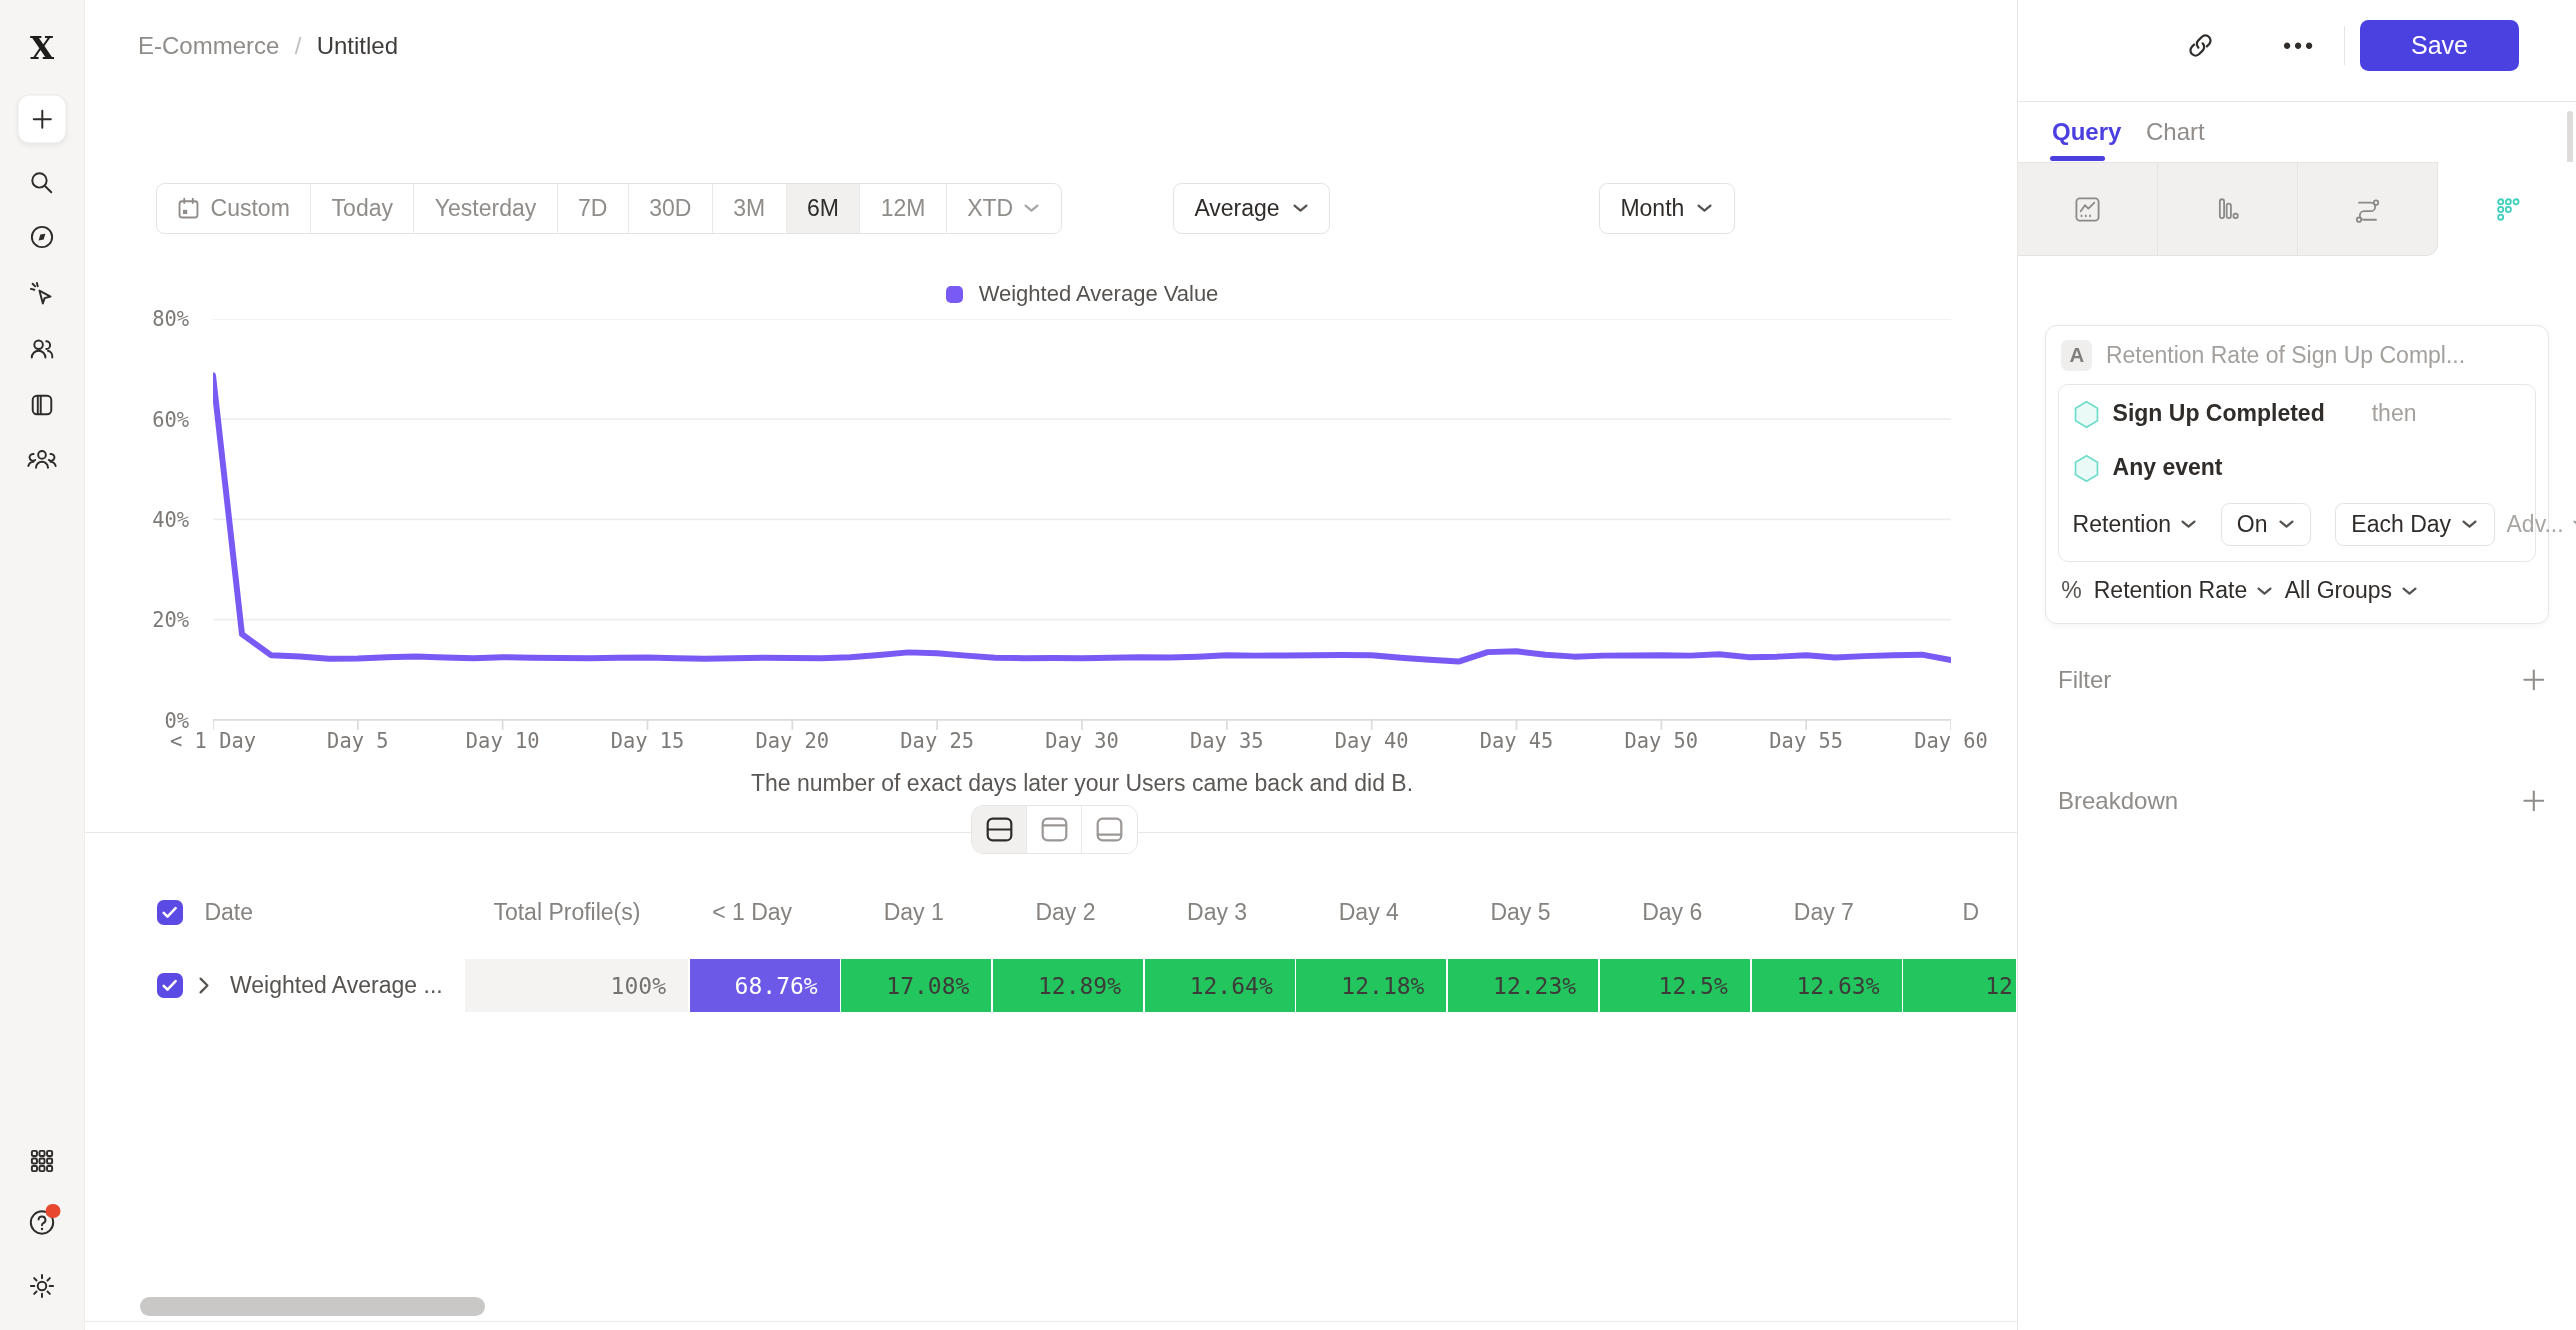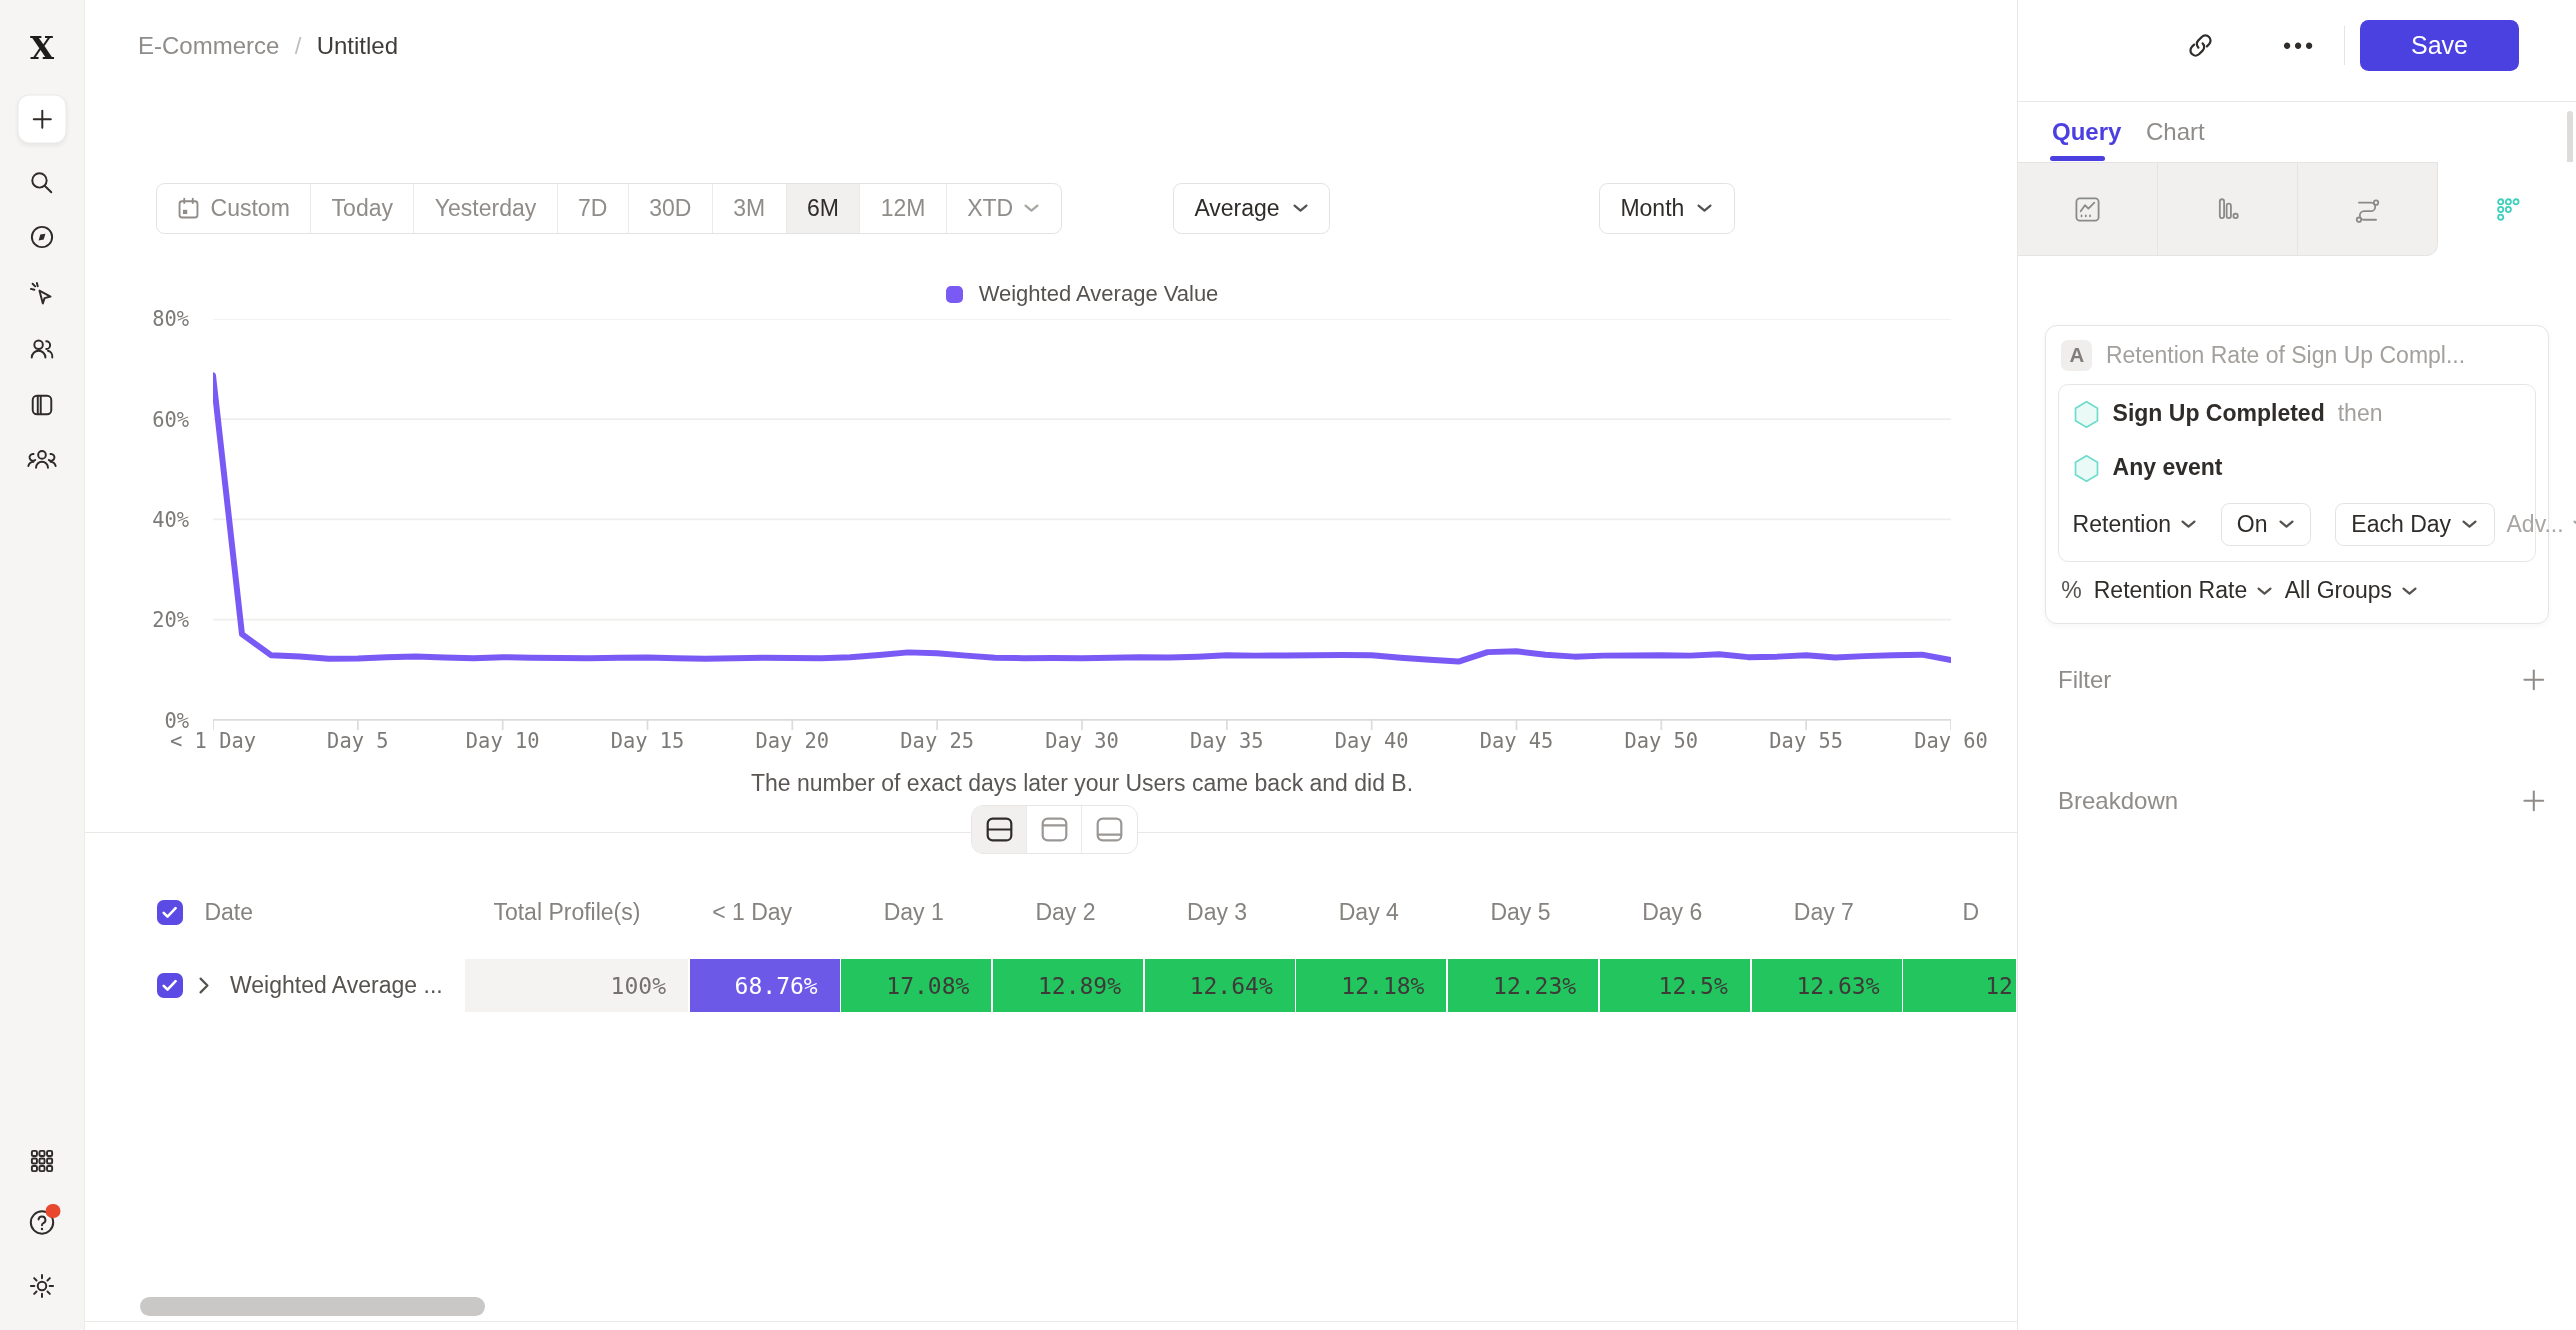--- a/index.html
+++ b/index.html
@@ -137,21 +137,21 @@
   #query-card { position:absolute; left:27px; top:325px; width:504px; background:#fff;
                 border:0.9px solid #e6e5e3; border-radius:12px;
                 box-shadow:0 1.7px 6.8px rgba(0,0,0,.04); padding-bottom:5.1px; }
   .card-title-row { display:flex; align-items:center; gap:13.6px; padding:13.6px 15.3px 10.2px 15.3px; }
   .step-badge { width:31px; height:31px; background:#efeeec; border-radius:6.8px; color:#807d7a;
                 font-weight:700; font-size:20.4px; display:flex; align-items:center; justify-content:center; }
   .step-title { font-size:23px; color:#a3a09d; white-space:nowrap; overflow:hidden; }
   .inner-box { margin:3.4px 12px 0 12px; border:0.9px solid #e7e6e4; border-radius:10.2px; padding:1.7px 0; }
   .event-row { display:flex; align-items:flex-start; gap:13px; padding:12.8px 13.6px; cursor:pointer; }
   .event-name { font-size:23px; font-weight:600; color:#2f2c2a; }
-  .then-label { font-size:23px; color:#a3a09d; }
+  .then-label { font-size:23px; color:#a3a09d;margin-left:34px; }
   .controls-row { display:flex; align-items:center; gap:12px; padding:6.8px 12px 13.6px 13.6px; }
   .ctl-plain { display:flex; align-items:center; gap:8.5px; font-size:23px; font-weight:500;
                color:#2f2c2a; cursor:pointer; white-space:nowrap; }
   .ctl-btn { display:flex; align-items:center; gap:10.2px; height:43px; padding:0 15.3px;
              border:0.9px solid #e3e2e0; border-radius:8.5px; font-size:23px; font-weight:500;
              color:#2f2c2a; cursor:pointer; white-space:nowrap;margin-left:12px; }
   .ctl-gray { display:flex; align-items:center; gap:8.5px; font-size:23px; color:#a8a5a2;
               cursor:pointer; white-space:nowrap; }
   .metric-row { display:flex; align-items:center; gap:12px; padding:15.3px 13.6px 13.6px 15.3px; }
   .pct-sign { font-size:23px; color:#55524f; }

